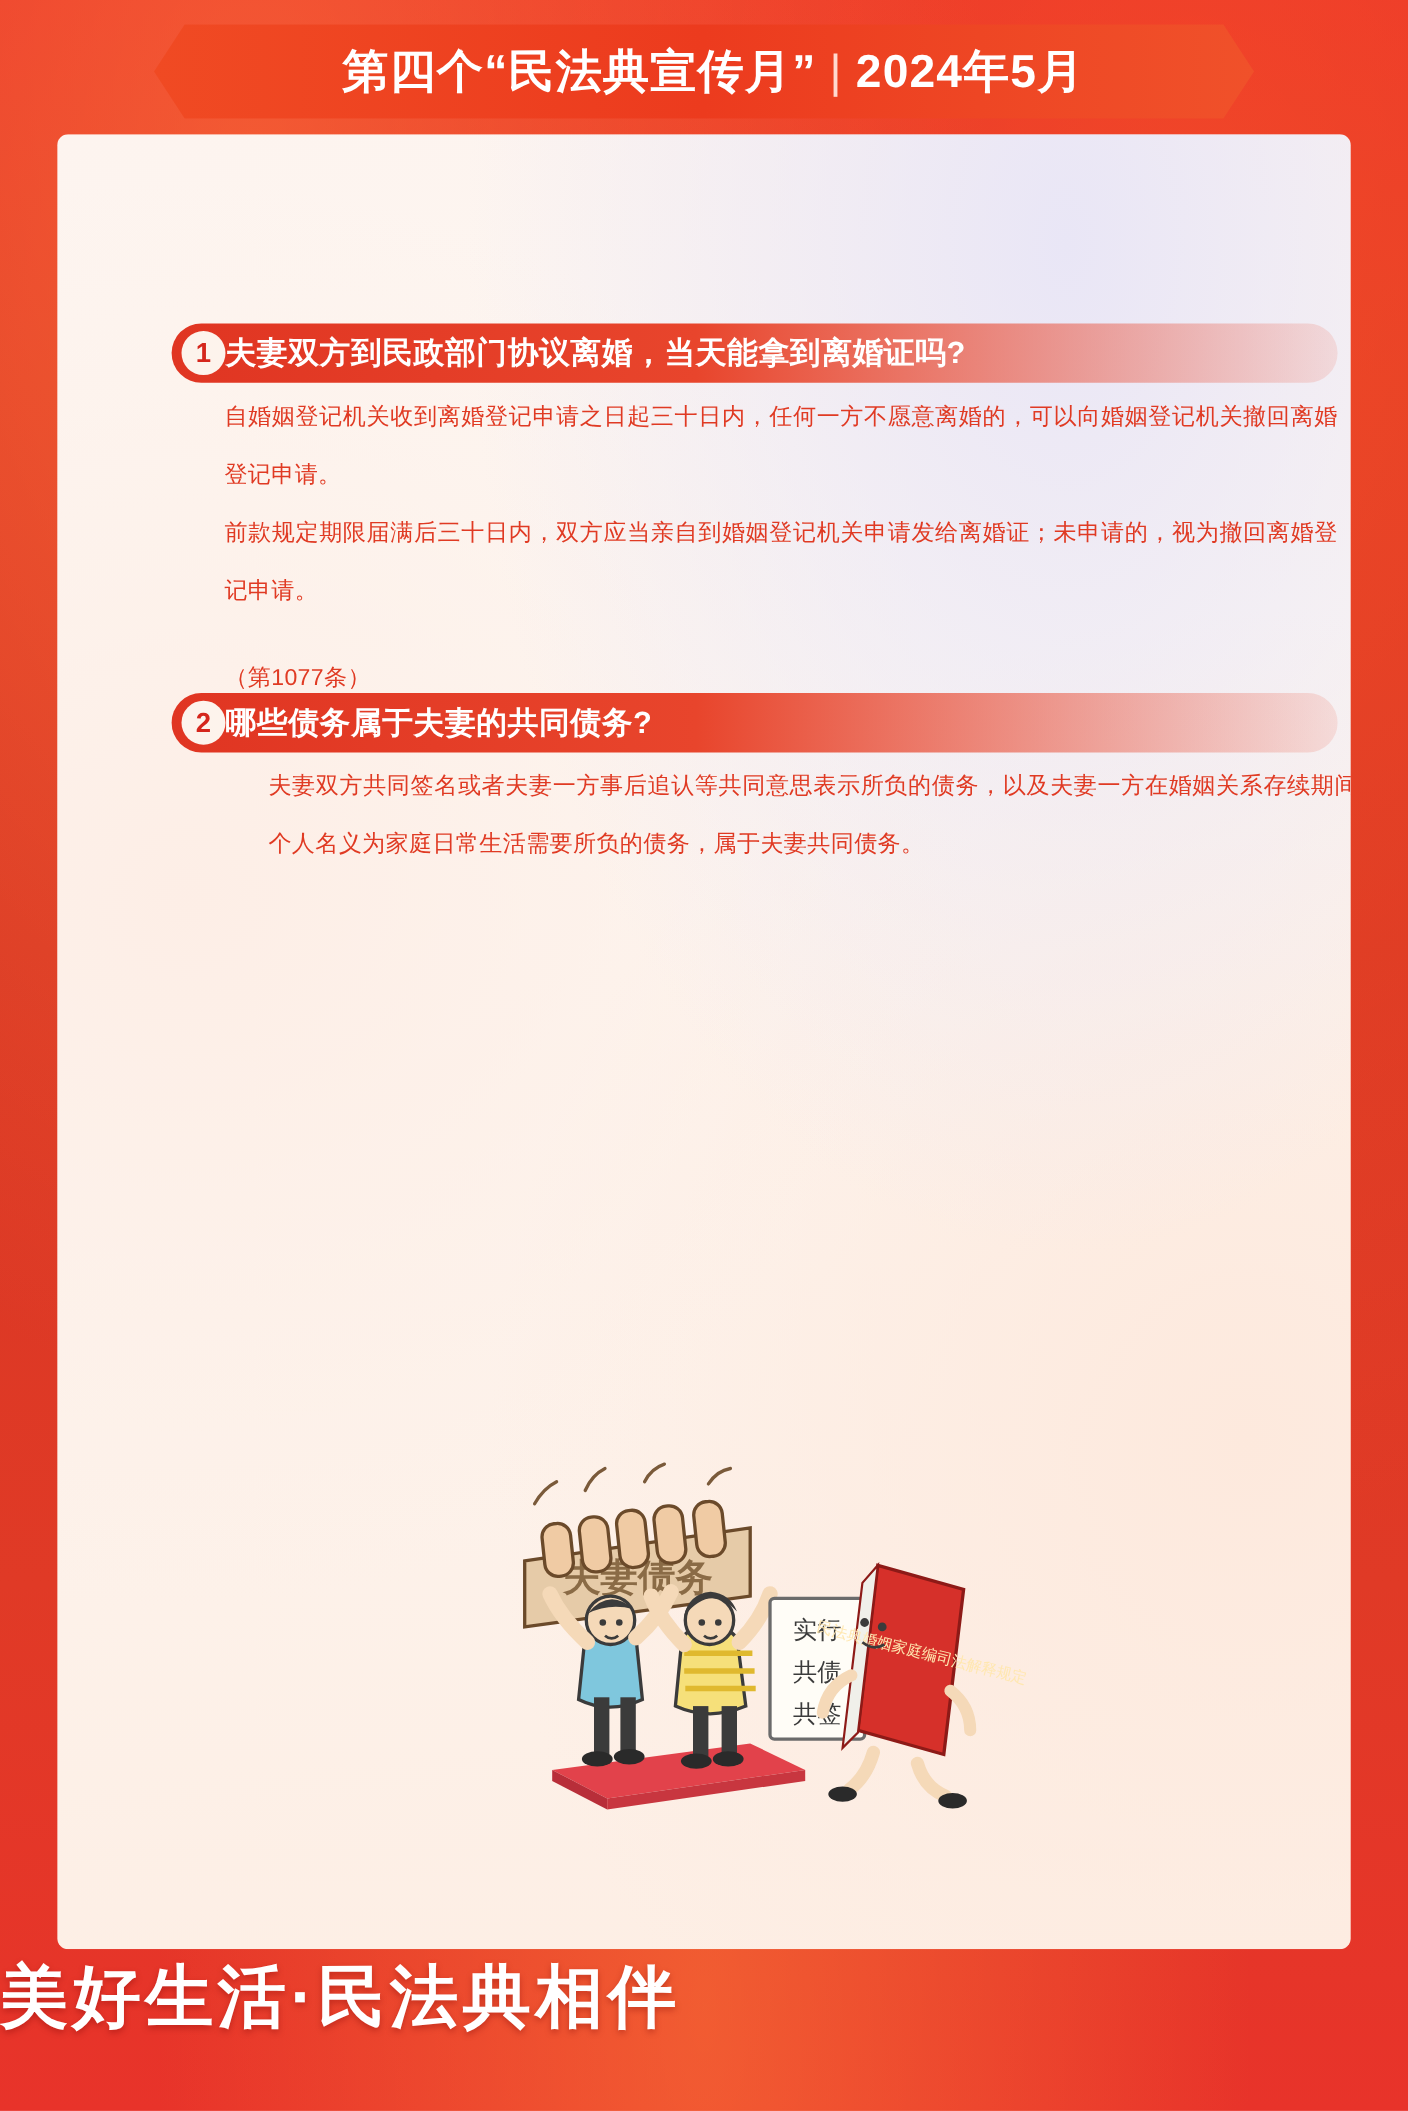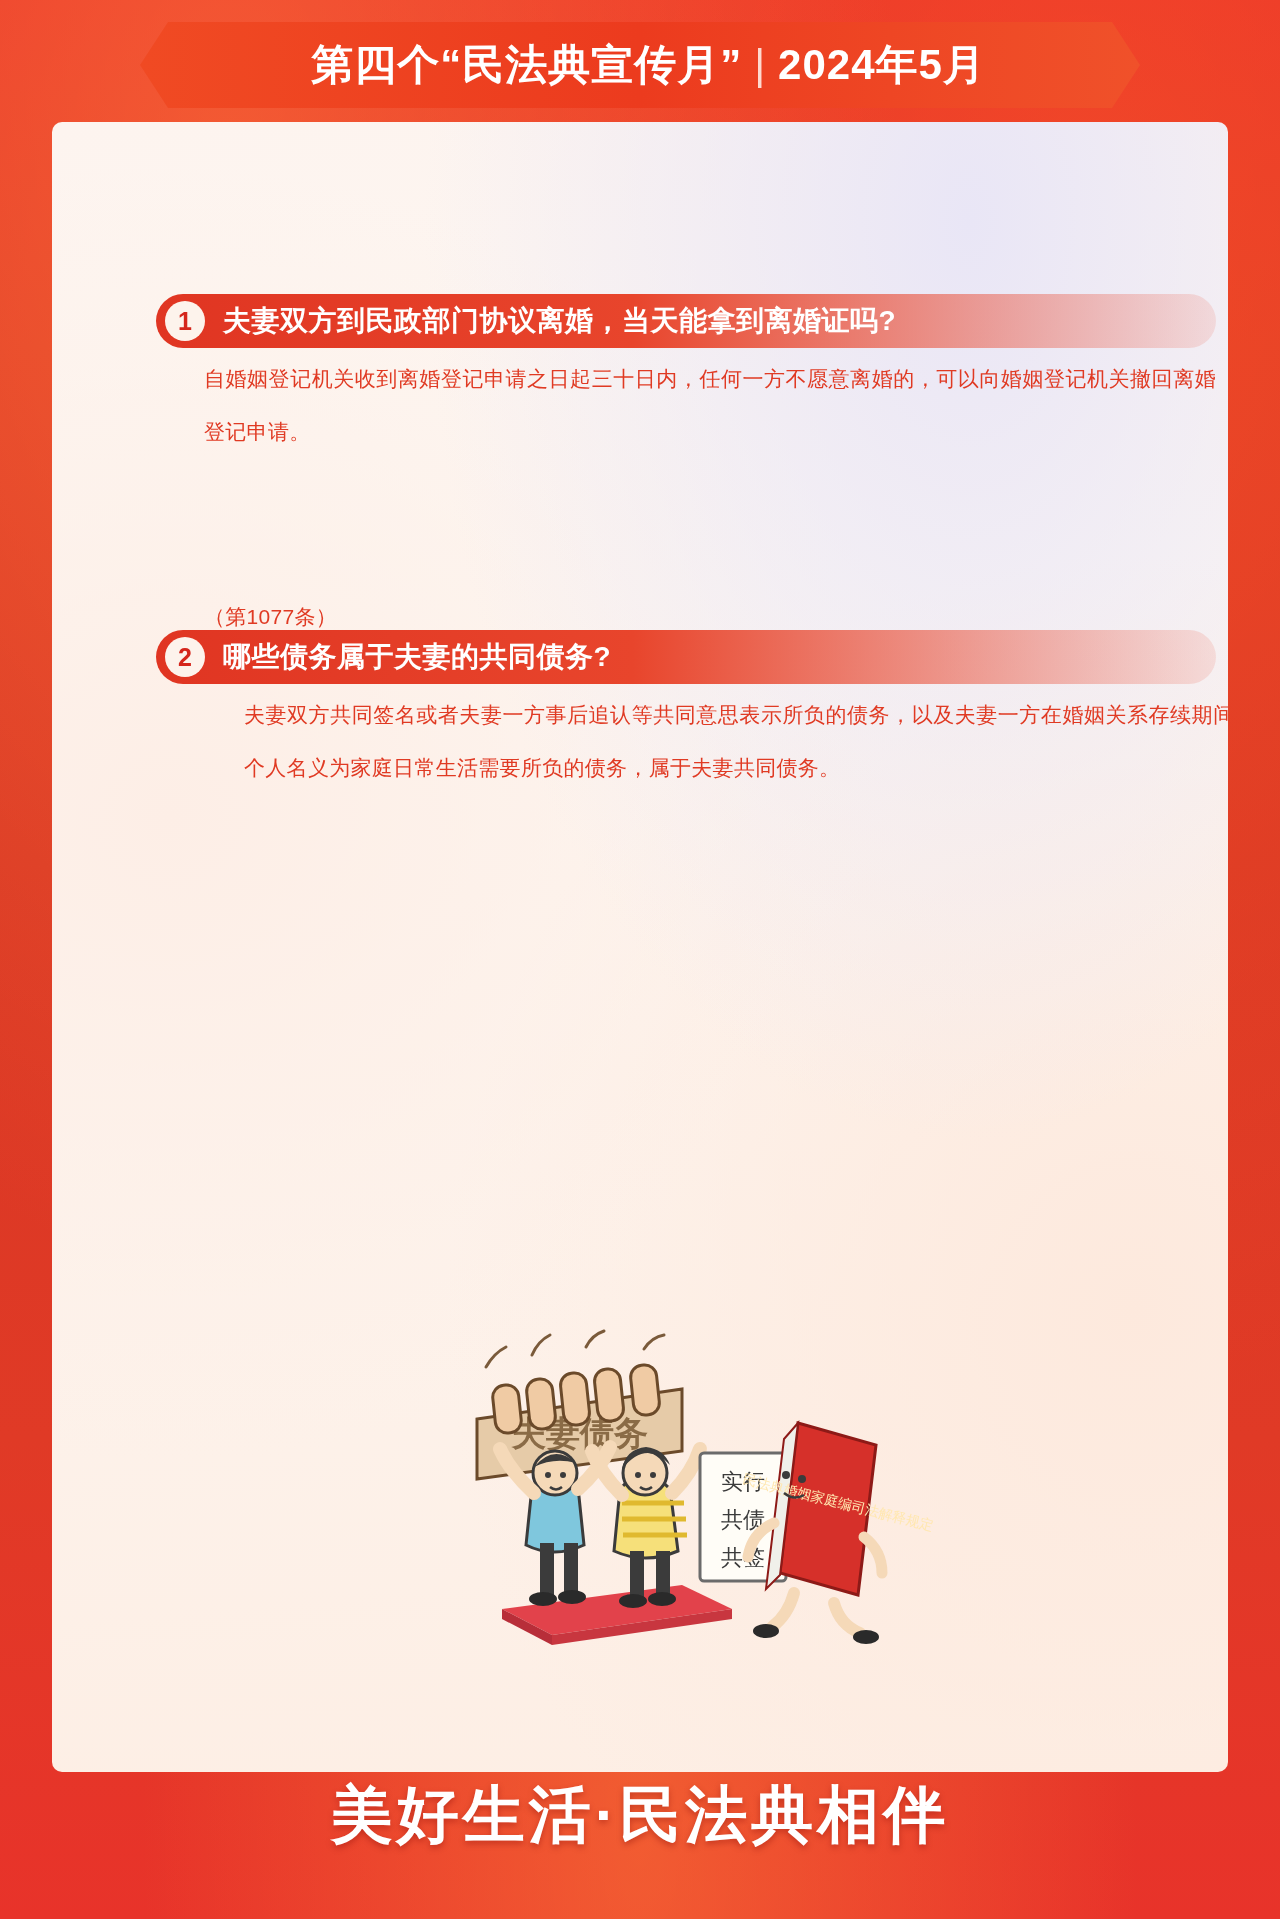--- a/index.html
+++ b/index.html
@@ -118,21 +118,20 @@
     background: #fdf3ec;
     color: #d5261c;
     font-size: 25px;
     font-weight: bold;
     display: flex;
     align-items: center;
     justify-content: center;
     flex: none;
   }
   .qtext {
-    margin-left: 18px;
     color: #ffffff;
     font-size: 28px;
     font-weight: bold;
     letter-spacing: 0.5px;
     white-space: nowrap;
   }
 
   
   .para {
     position: absolute;
@@ -153,21 +152,20 @@
     width: 560px;
     height: 330px;
   }
 
   
   .slogan {
     position: absolute;
     left: 0;
     right: 0;
     bottom: 62px;
-    text-align: center;
     color: #ffffff;
     font-size: 62px;
     font-weight: bold;
     letter-spacing: 4px;
     text-shadow: 0 3px 6px rgba(120,0,0,0.35);
     font-family: "Liberation Sans", "DejaVu Sans", sans-serif;
   }
 </style>
 </head>
 <body>
@@ -182,20 +180,21 @@
   </div>
 
   <div class="card">
 
 
     <div class="qbar" style="top:172px;">
       <div class="qnum">1</div>
       <div class="qtext">夫妻双方到民政部门协议离婚，当天能拿到离婚证吗?</div>
     </div>
     <div class="para" style="top:230px;">自婚姻登记机关收到离婚登记申请之日起三十日内，任何一方不愿意离婚的，可以向婚姻登记机关撤回离婚登记申请。</div>
+    <div class="para" style="top:336px;">前款规定期限届满后三十日内，双方应当亲自到婚姻登记机关申请发给离婚证；未申请的，视为撤回离婚登记申请。</div>
     <div class="para" style="top:468px;">（第1077条）</div>
 
     <div class="qbar" style="top:508px;">
       <div class="qnum">2</div>
       <div class="qtext">哪些债务属于夫妻的共同债务?</div>
     </div>
     <div class="para" style="top:566px;margin-left:40px;">夫妻双方共同签名或者夫妻一方事后追认等共同意思表示所负的债务，以及夫妻一方在婚姻关系存续期间以个人名义为家庭日常生活需要所负的债务，属于夫妻共同债务。</div>
 
     <svg class="illus" viewBox="0 0 560 330">
 

